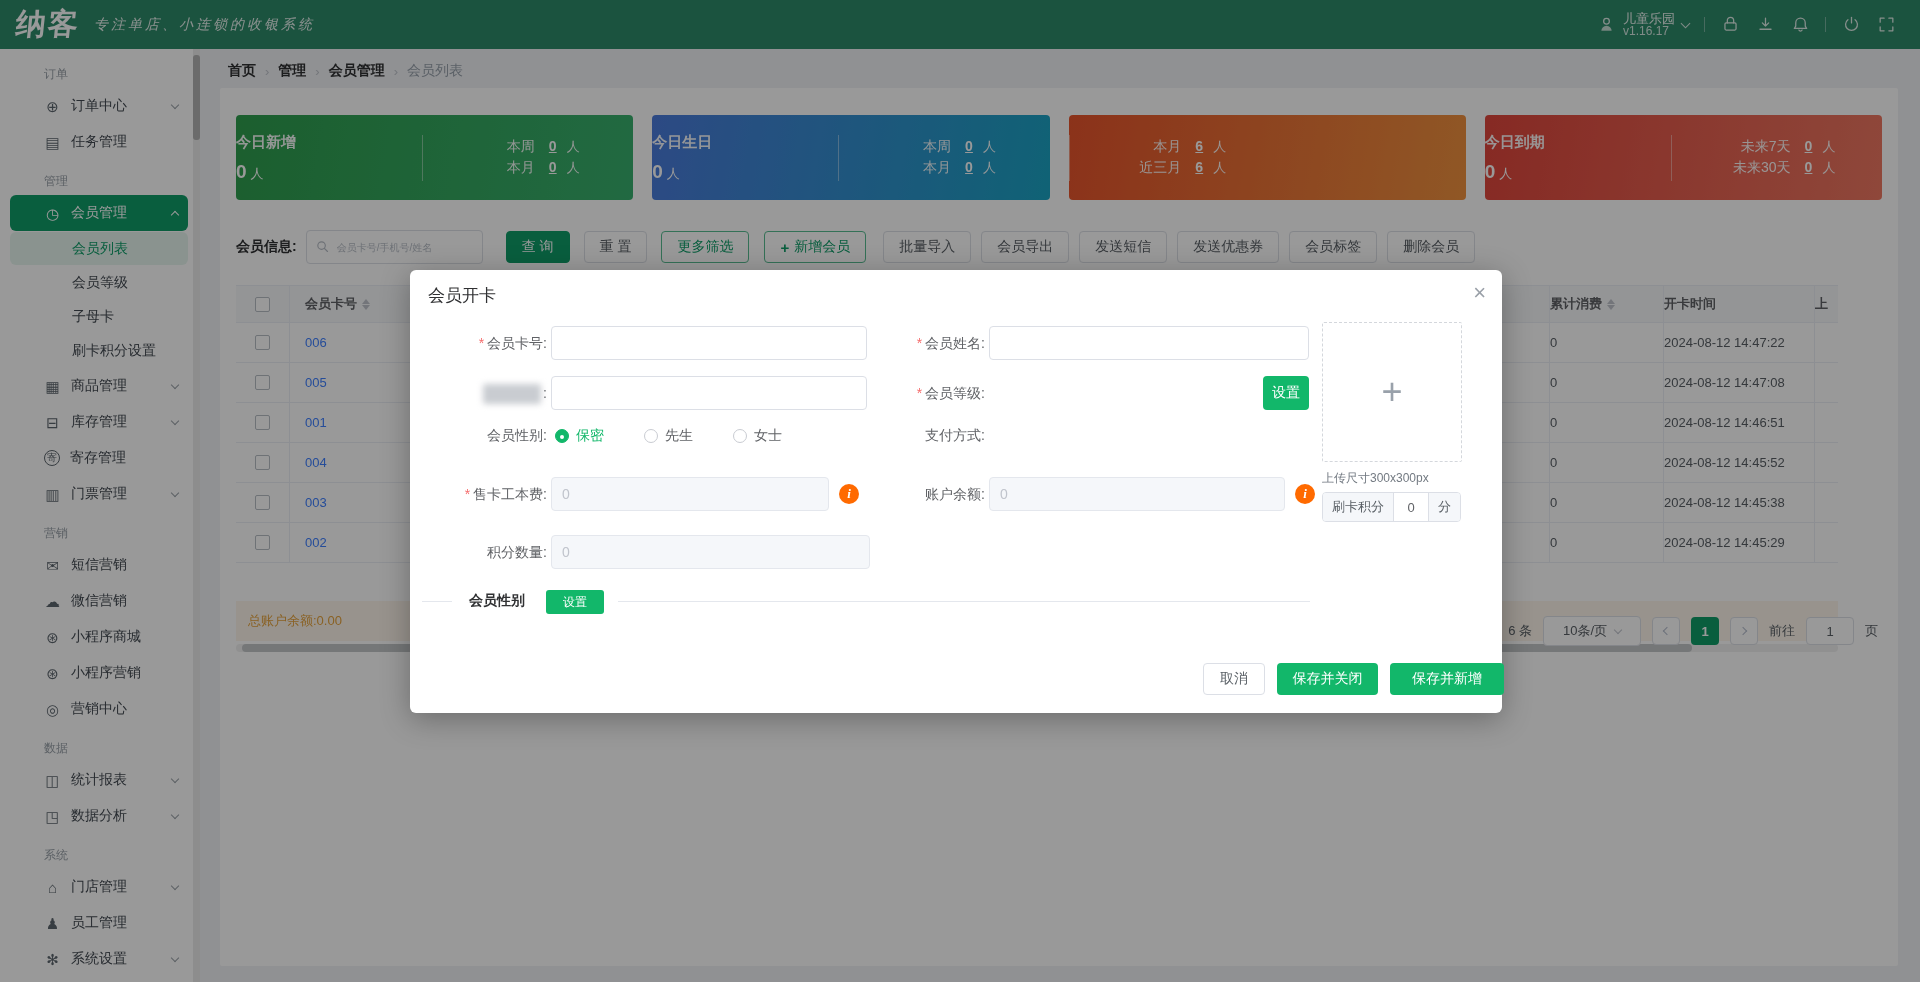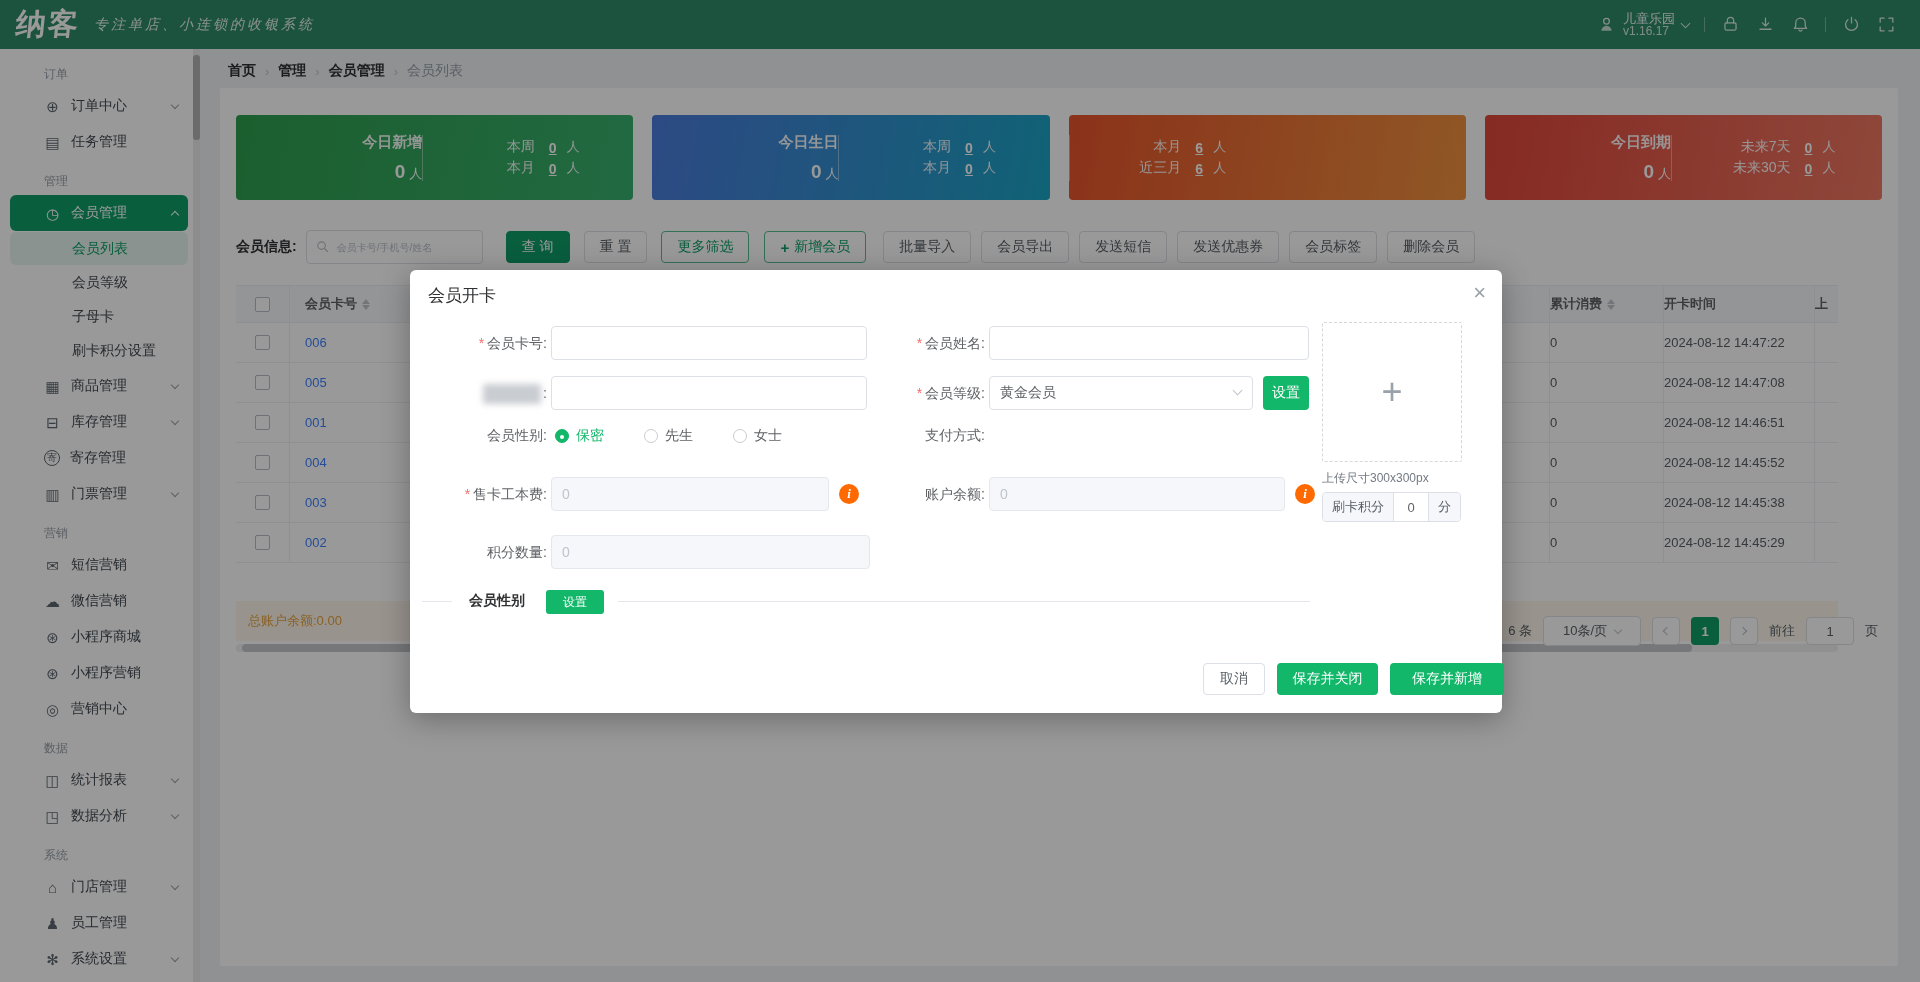--- a/index.html
+++ b/index.html
@@ -41,27 +41,27 @@
   .main{position:absolute;left:200px;top:49px;right:0;bottom:0;background:#f0f2f5;}
   .bc{position:absolute;left:28px;top:13px;font-size:14px;color:#303133;display:flex;align-items:center;gap:9px;}
   .bc b{font-weight:bold;cursor:pointer;}
   .bc .sep{color:#c0c4cc;font-size:13px;}
   .bc .last{color:#97a0ab;font-weight:normal;}
   .panel{position:absolute;left:20px;top:39px;right:22px;bottom:16px;background:#fff;border-radius:2px;}
 
   
   .cards{position:absolute;left:16px;top:27px;right:16px;height:85px;display:flex;gap:19px;}
   .card{flex:1;border-radius:4px;color:#fff;display:flex;align-items:center;cursor:pointer;}
-  .cL{width:47%;text-align:right;}
+  .cL{width:47%;text-align:left;}
   .cT{font-size:15px;font-weight:bold;opacity:.96;}
   .cMain{margin-top:9px;font-size:13px;}
   .cN{font-size:19px;font-weight:bold;margin-right:4px;}
   .cDiv{width:1px;height:46px;background:rgba(255,255,255,.4);}
   .cR{width:53%;display:flex;flex-direction:column;align-items:center;gap:3px;}
-  .crow{display:flex;align-items:flex-end;font-size:14px;}
+  .crow{display:flex;align-items:flex-start;font-size:14px;}
   .crl{min-width:58px;text-align:right;opacity:.95;}
   .crv{font-weight:bold;text-decoration:underline;margin:0 10px 0 14px;}
   .cru{font-size:13px;opacity:.95;}
   .g1{background:linear-gradient(100deg,#2f9e4e,#38b06e);}
   .g2{background:linear-gradient(100deg,#4b7bdc,#1ba4c4);}
   .g3{background:linear-gradient(100deg,#e8542c,#f0923f);}
   .g4{background:linear-gradient(100deg,#e0463c,#ee7862);}
 
   
   .tb{position:absolute;left:16px;top:142px;height:34px;display:flex;align-items:center;}
@@ -540,24 +540,20 @@
     <div class="m-close">×</div>
 
     <div class="lbl" style="top:56px"><span class="req">*</span><span>会员卡号:</span></div>
     <input class="inp" style="left: 141px; top: 56px; width: 316px;">
     <div class="lblR" style="top:56px"><span class="req">*</span><span>会员姓名:</span></div>
     <input class="inp" style="left: 579px; top: 56px; width: 320px;">
 
     <div class="lbl" style="top:106px"><span class="redact"></span><span>:</span></div>
     <input class="inp" style="left: 141px; top: 106px; width: 316px;">
     <div class="lblR" style="top:106px"><span class="req">*</span><span>会员等级:</span></div>
-    <div class="sel" style="left:579px;top:106px;width:264px">
-        <span>黄金会员</span>
-        <i class="chev"></i>
-      </div>
     <div class="setbtn" style="left:853px;top:106px">设置</div>
 
     <div class="lbl" style="top:151px;line-height:28px">会员性别:</div>
     <div class="rgroup" style="left:145px;top:156px">
       <span class="rdo on"></span>
         <span class="rlbl on">保密</span>
       <span class="rdo"></span>
         <span class="rlbl">先生</span>
       <span class="rdo"></span>
         <span class="rlbl">女士</span>

